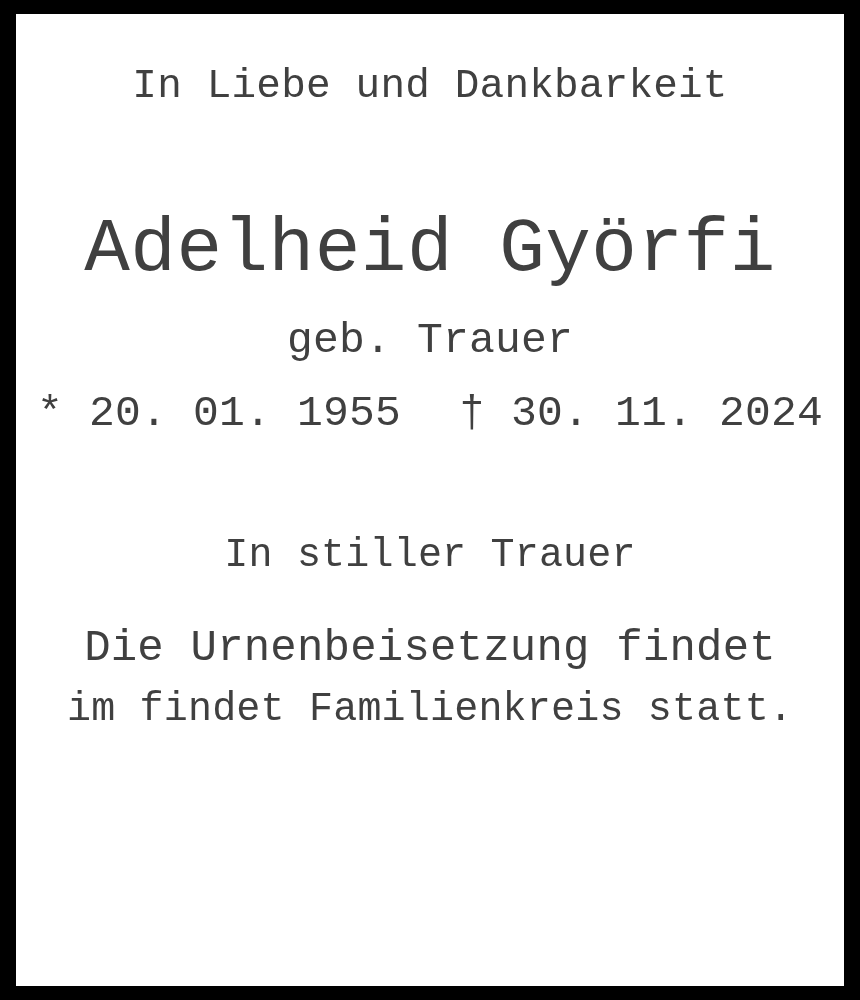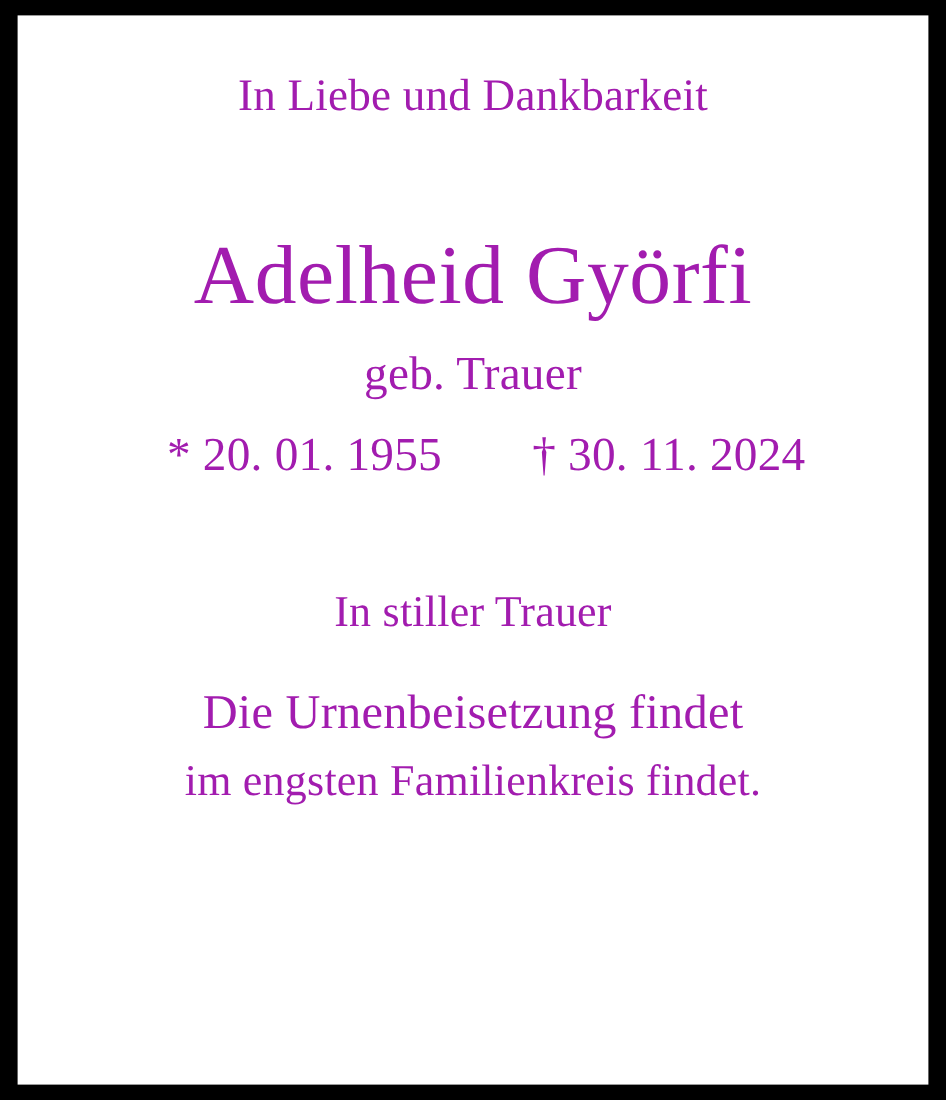--- a/index.html
+++ b/index.html
@@ -29,22 +29,22 @@
     background: #ffffff;
     box-sizing: border-box;
     position: relative;
     display: flex;
     flex-direction: column;
     align-items: center;
     padding-top: 46px;
   }
   .line {
     text-align: left;
-    color: #a21caf;
-    font-family: Liberation Serif, serif;
+    color: #404040;
+    font-family: Liberation Mono, monospace;
     font-weight: 400;
     letter-spacing: 0.2px;
     white-space: nowrap;
   }
   .intro-1 {
     font-size: 41px;
     line-height: 52px;
   }
   .intro-2 {
     font-size: 41px;
@@ -66,21 +66,20 @@
     font-size: 43px;
     line-height: 52px;
     margin-top: 22px;
     display: flex;
     justify-content: center;
     align-items: baseline;
     gap: 58px;
   }
   .date-birth, .date-death {
     white-space: nowrap;
-    margin-left: 24px;
   }
   .mourn-1 {
     font-size: 40px;
     line-height: 48px;
     margin-top: 92px;
   }
   .mourn-2 {
     font-size: 40px;
     line-height: 48px;
     margin-top: 18px;
@@ -108,16 +107,16 @@
     <div class="line maiden">geb. Trauer</div>
 
     <div class="line dates">
       <span class="date-birth">* 20. 01. 1955</span>
       <span class="date-death">† 30. 11. 2024</span>
     </div>
 
     <div class="line mourn-1">In stiller Trauer</div>
 
     <div class="line note-1">Die Urnenbeisetzung findet</div>
-    <div class="line note-2">im engsten Familienkreis findet.</div>
+    <div class="line note-2">im findet Familienkreis statt.</div>
 
   </div>
 </div>
 
 </body></html>

